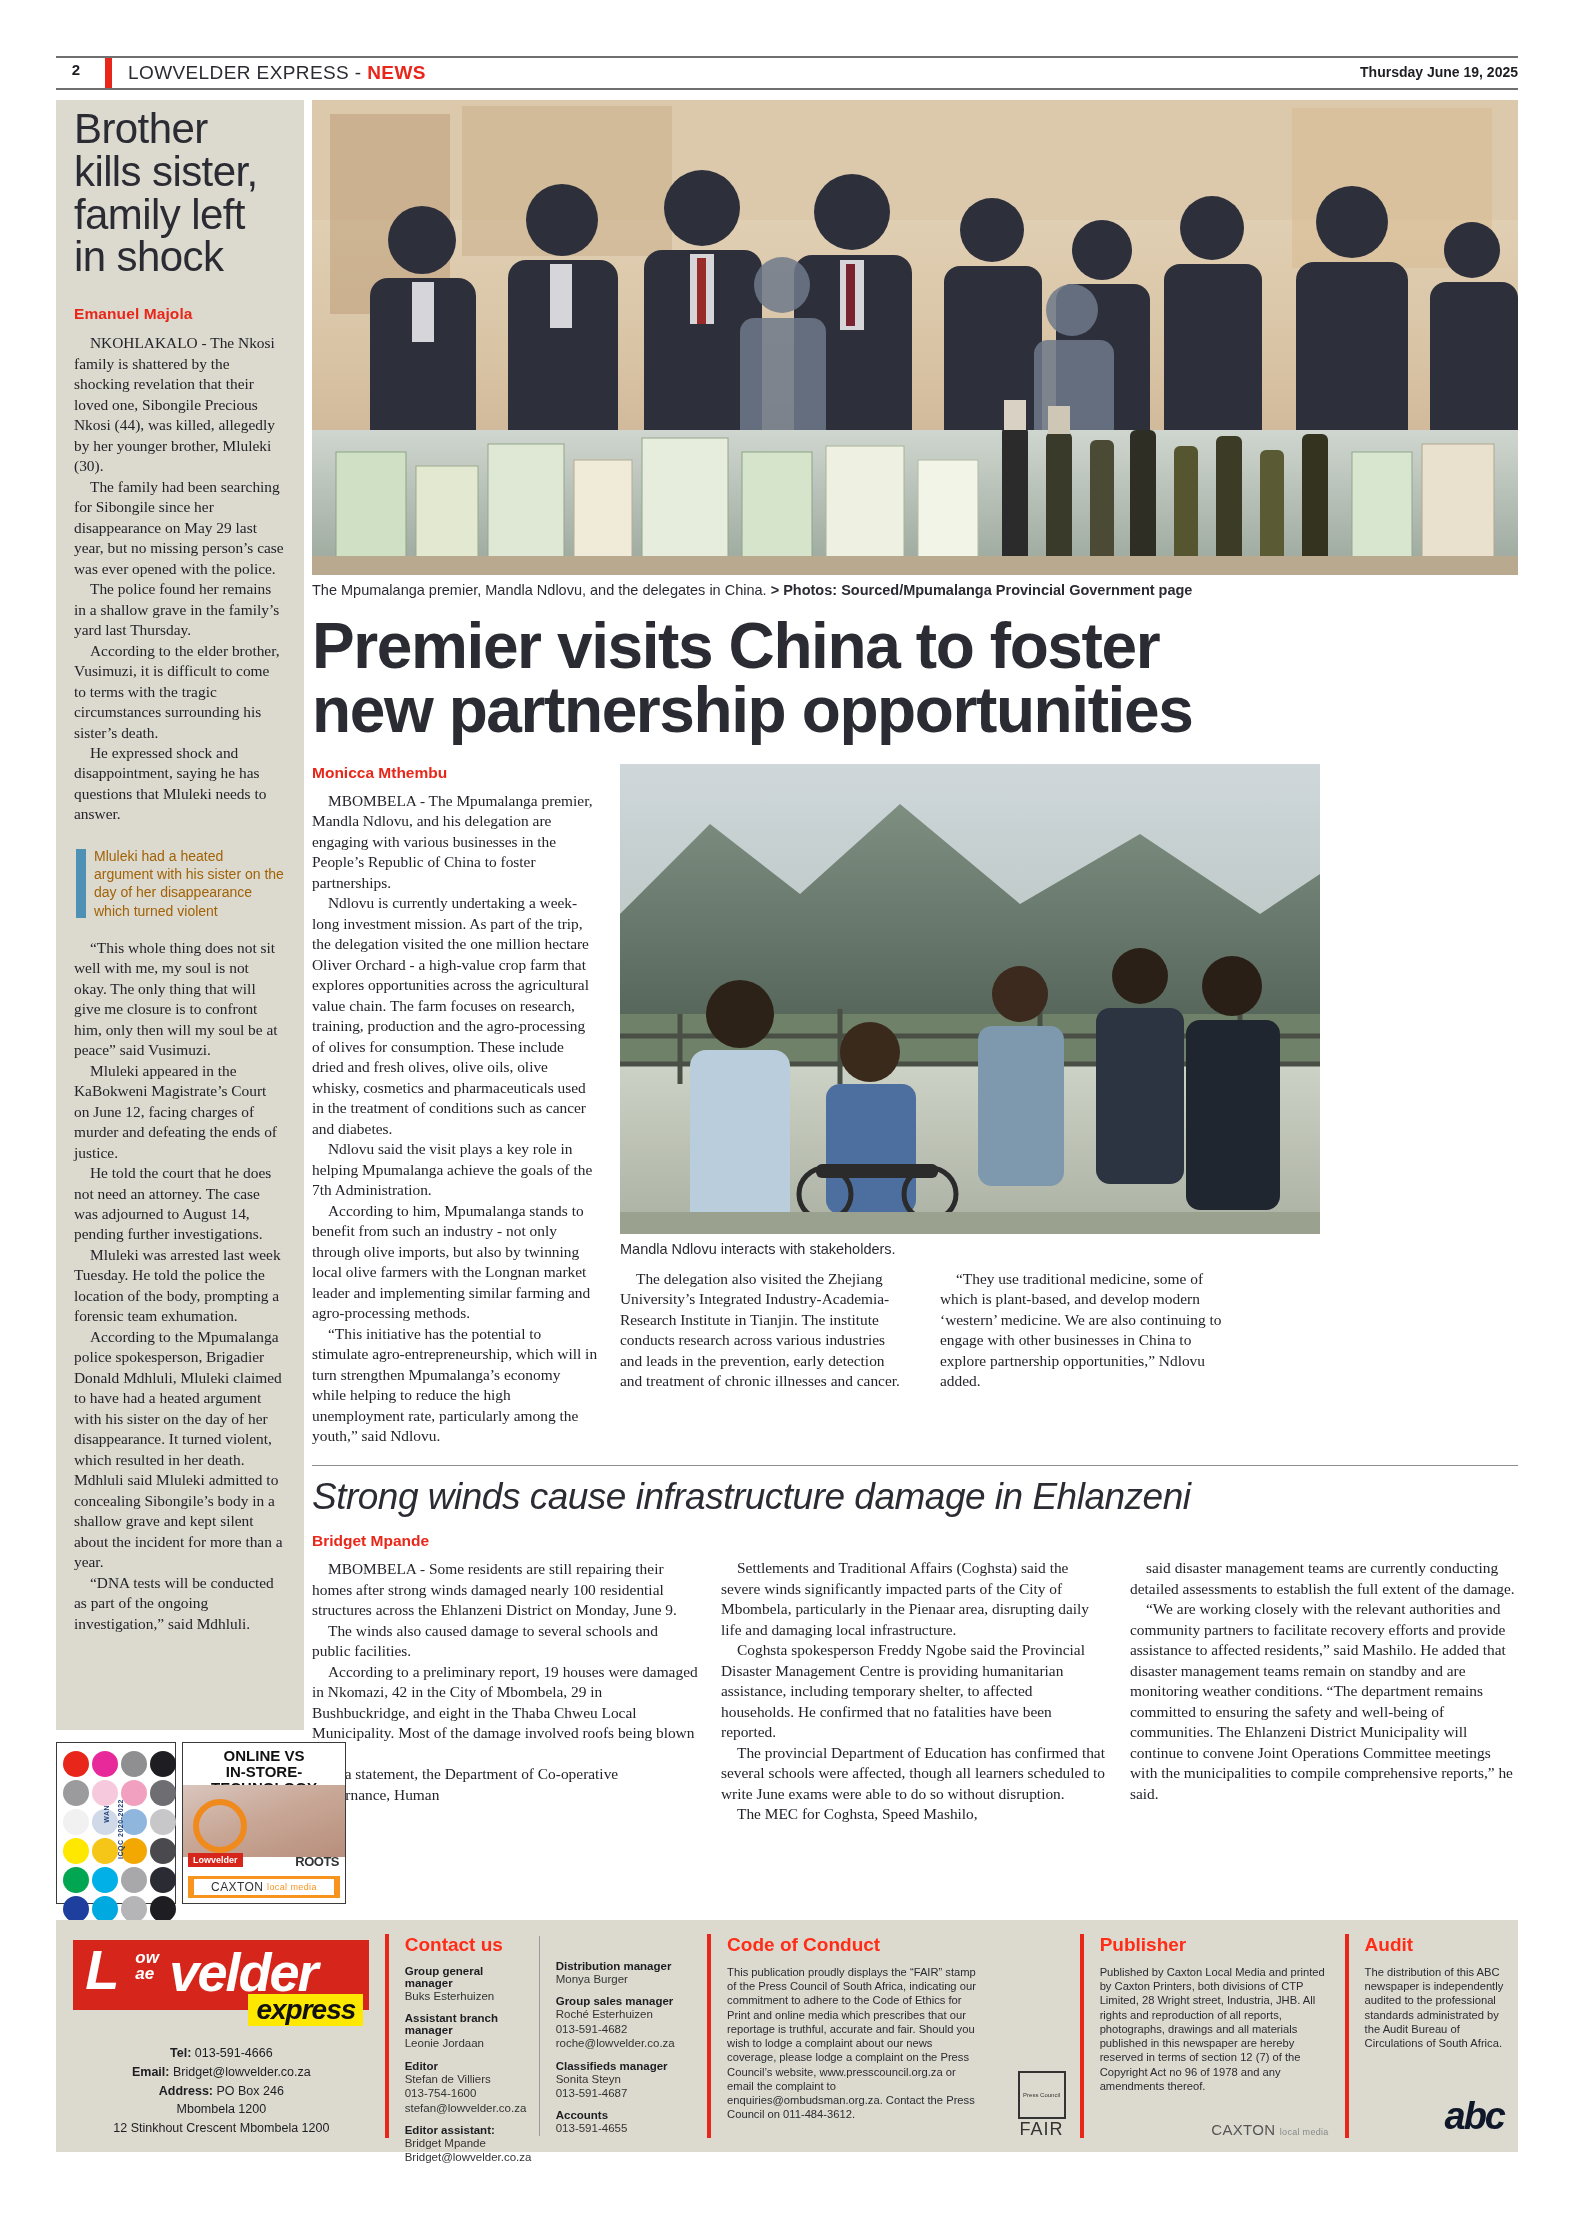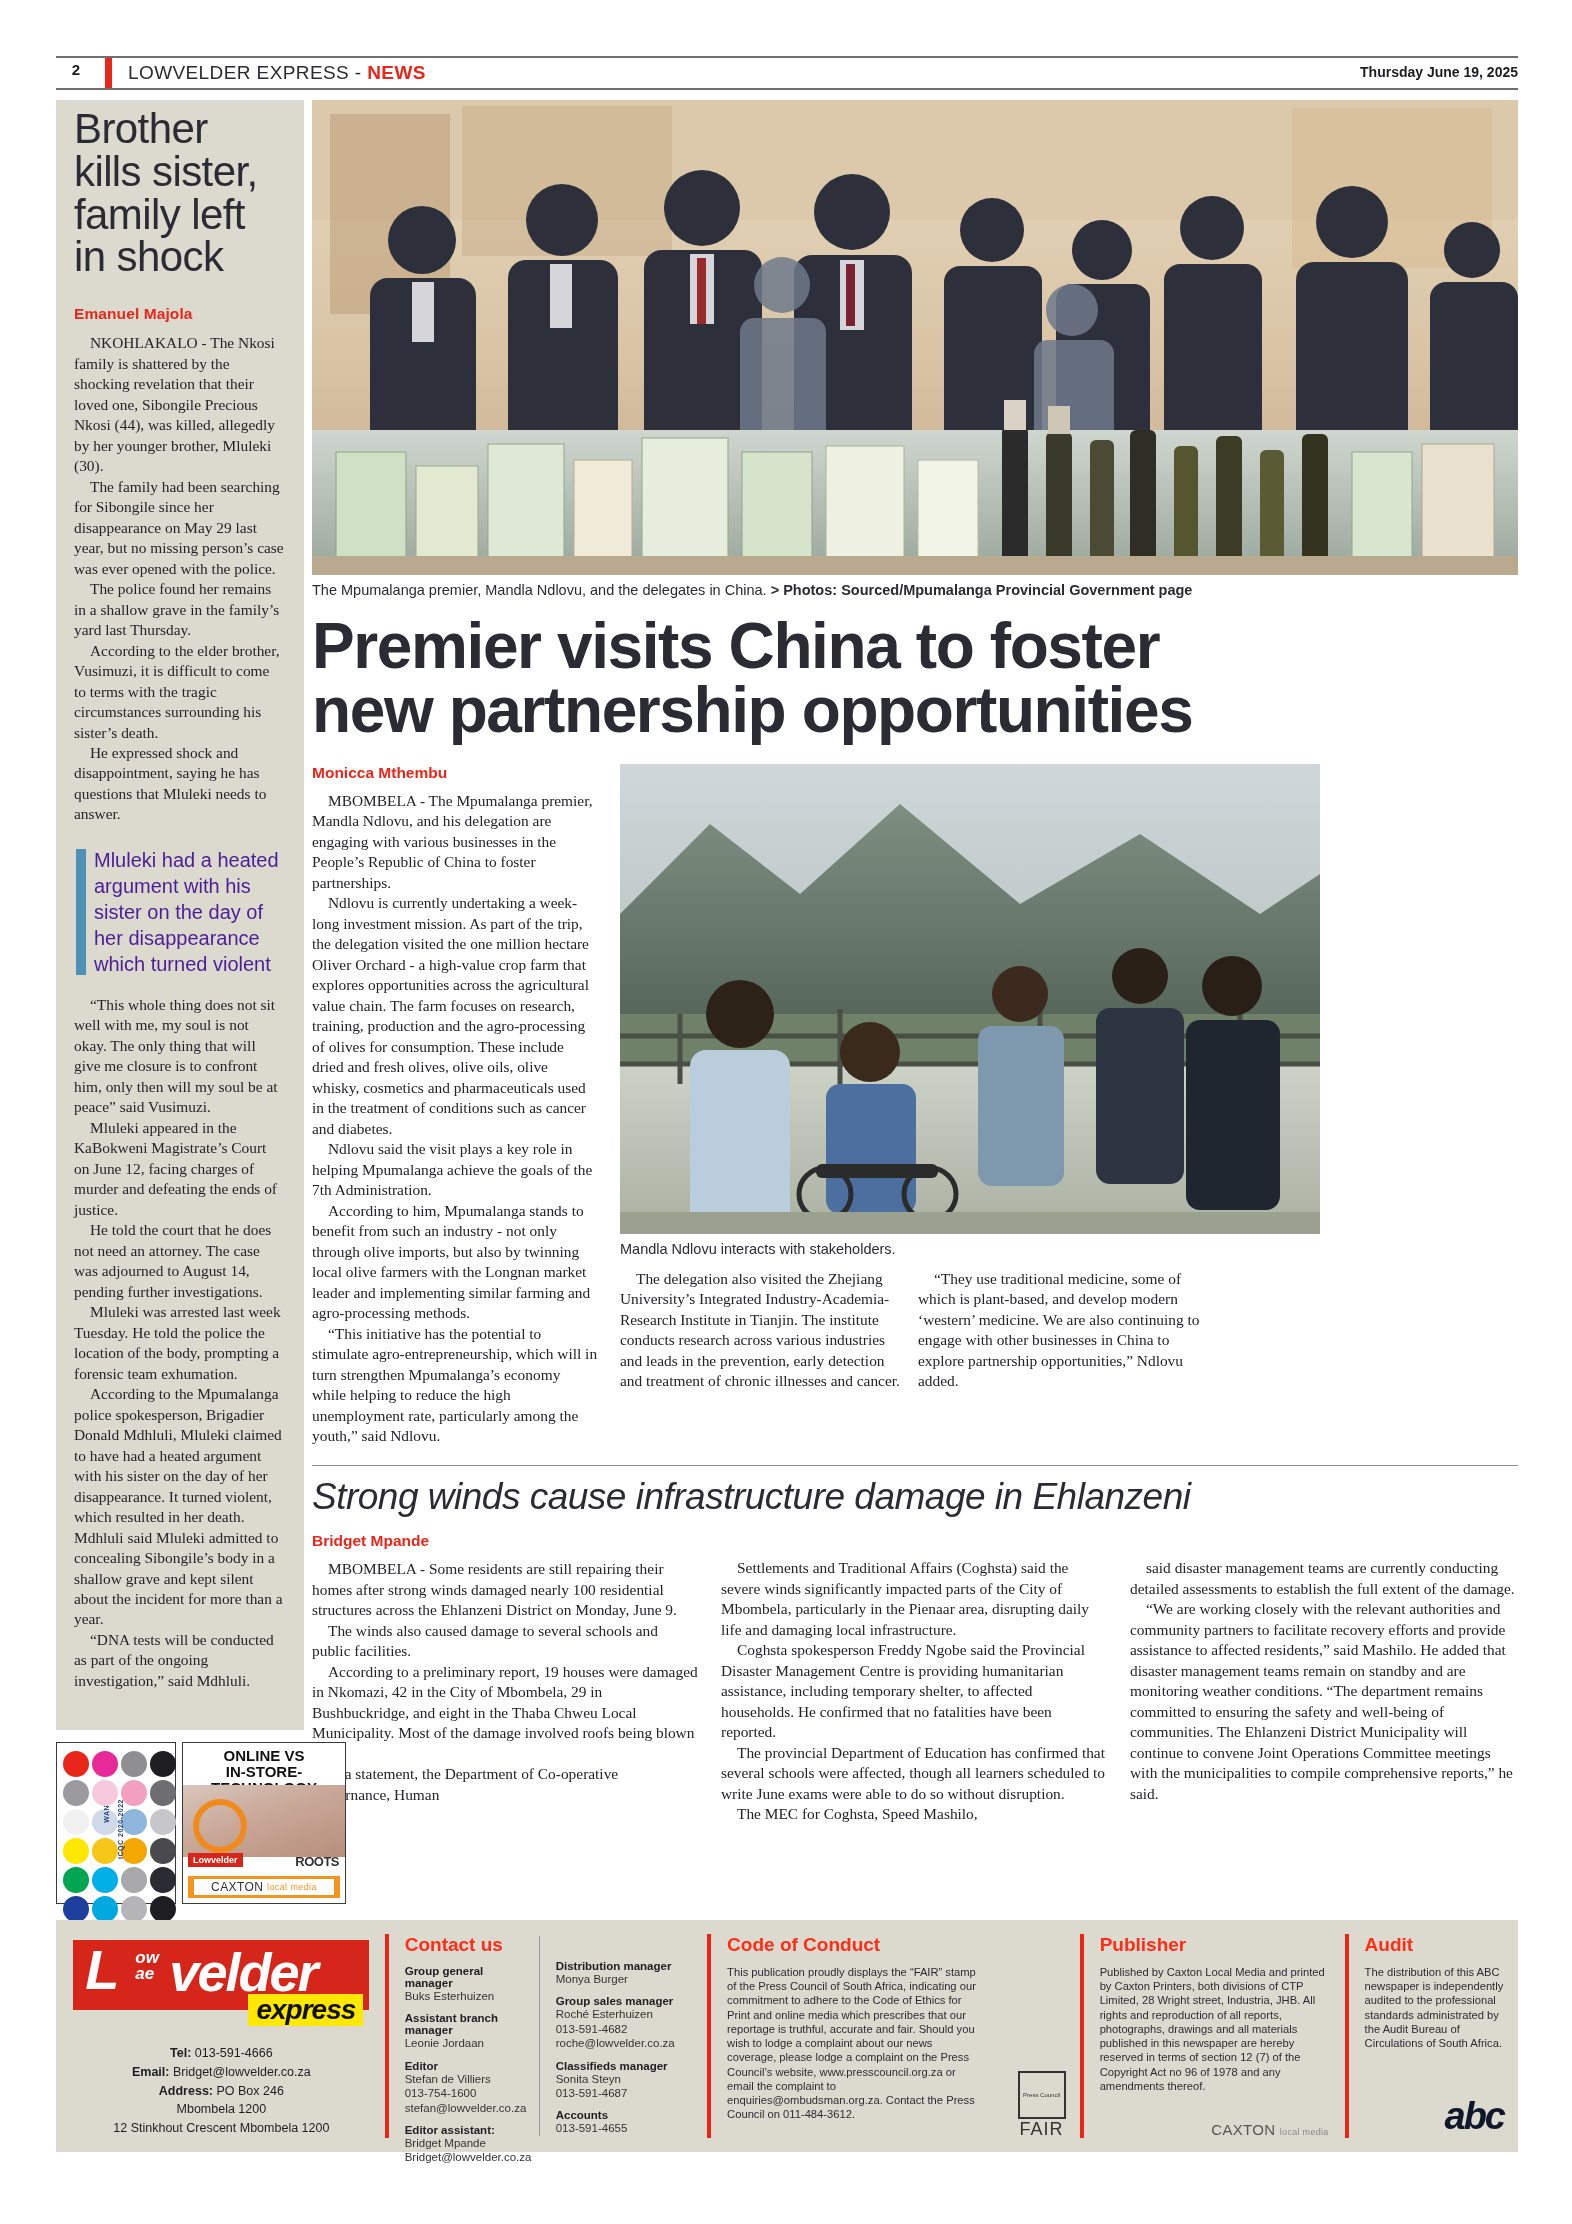--- a/index.html
+++ b/index.html
@@ -17,41 +17,41 @@
   
   .leftrail{position:absolute;left:56px;top:100px;width:248px;height:1630px;background:#dcdacf;}
   .lr-pad{padding:8px 20px 0 18px;}
   .lead-head{font-size:42px;line-height:1.02;font-weight:normal;color:#2b2b33;letter-spacing:-.6px;}
   .byline{color:#e8271a;font-weight:bold;font-size:15.5px;margin-top:26px;letter-spacing:.1px;}
   .lr-body{font-family:"Liberation Serif",serif;font-size:15.4px;line-height:1.33;color:#23232a;margin-top:10px;text-align:left;}
   .lr-body p{margin:0;text-indent:16px;}
 
   .pullquote{margin:22px 0 18px 0;padding-left:20px;position:relative;}
   .pullquote:before{content:"";position:absolute;left:2px;top:2px;bottom:2px;width:10px;background:#4f91b4;}
-  .pq-text{font-size:20px;line-height:1.30;color:#4c1d95;}
+  .pq-text{font-size:14px;line-height:1.30;color:#a16207;}
 
   
   .main{position:absolute;left:312px;top:100px;width:1206px;}
 
   .hero{width:1206px;height:475px;position:relative;overflow:hidden;background:#c7b9a6;}
   .cap{width:1206px;margin-top:7px;font-size:14.5px;color:#2b2b33;}
   .cap b{font-weight:bold;}
 
   .mainhead{font-size:64px;line-height:1.0;font-weight:bold;letter-spacing:-1.4px;color:#2b2b33;margin-top:16px;}
 
   .two-col-wrap{margin-top:22px;display:flex;gap:22px;}
   .col-narrow{width:286px;}
   .art-byline{color:#e8271a;font-weight:bold;font-size:15.5px;margin-bottom:9px;}
   .art-body{font-family:"Liberation Serif",serif;font-size:15.4px;line-height:1.33;color:#23232a;}
   .art-body p{margin:0;text-indent:16px;}
 
   .photo2{width:700px;height:470px;background:#8d9a86;position:relative;overflow:hidden;}
   .cap2{font-size:14.5px;margin-top:7px;color:#2b2b33;}
 
-  .lower3{margin-top:12px;display:flex;gap:12px;}
+  .lower3{margin-top:12px;display:flex;gap:34px;}
   .lc{width:286px;}
 
   .sec-rule{border-top:1px solid #8d8d92;margin-top:18px;}
   .sechead{font-size:37px;line-height:1.05;color:#2b2b33;margin-top:12px;letter-spacing:-.5px;font-style:italic;}
   .sec-cols{margin-top:16px;display:flex;gap:22px;}
   .sc{width:387px;}
 
   
   .adsrow{position:absolute;left:56px;top:1742px;width:1462px;height:160px;}
   .colorbar{position:absolute;left:0;top:0;width:118px;height:160px;border:1px solid #3a3a3a;background:#fff;}

